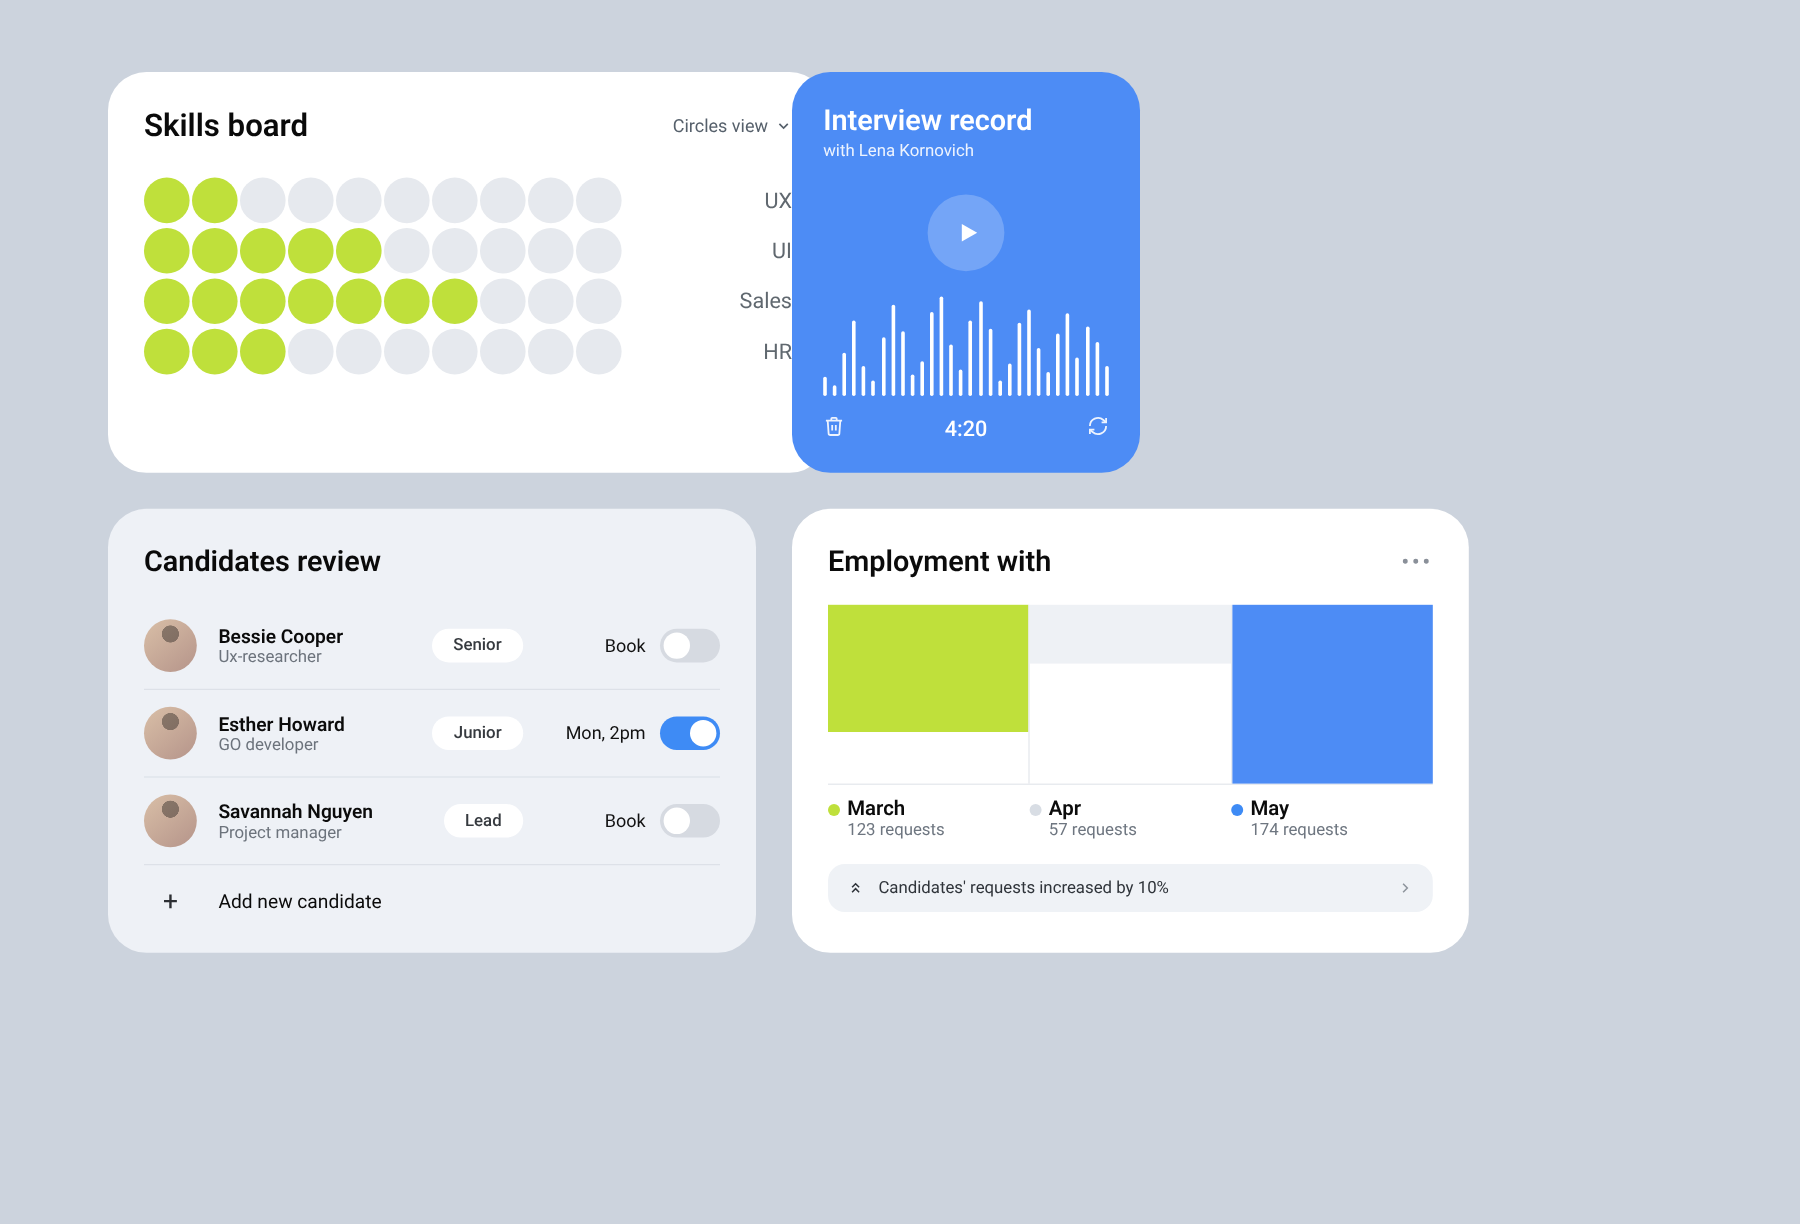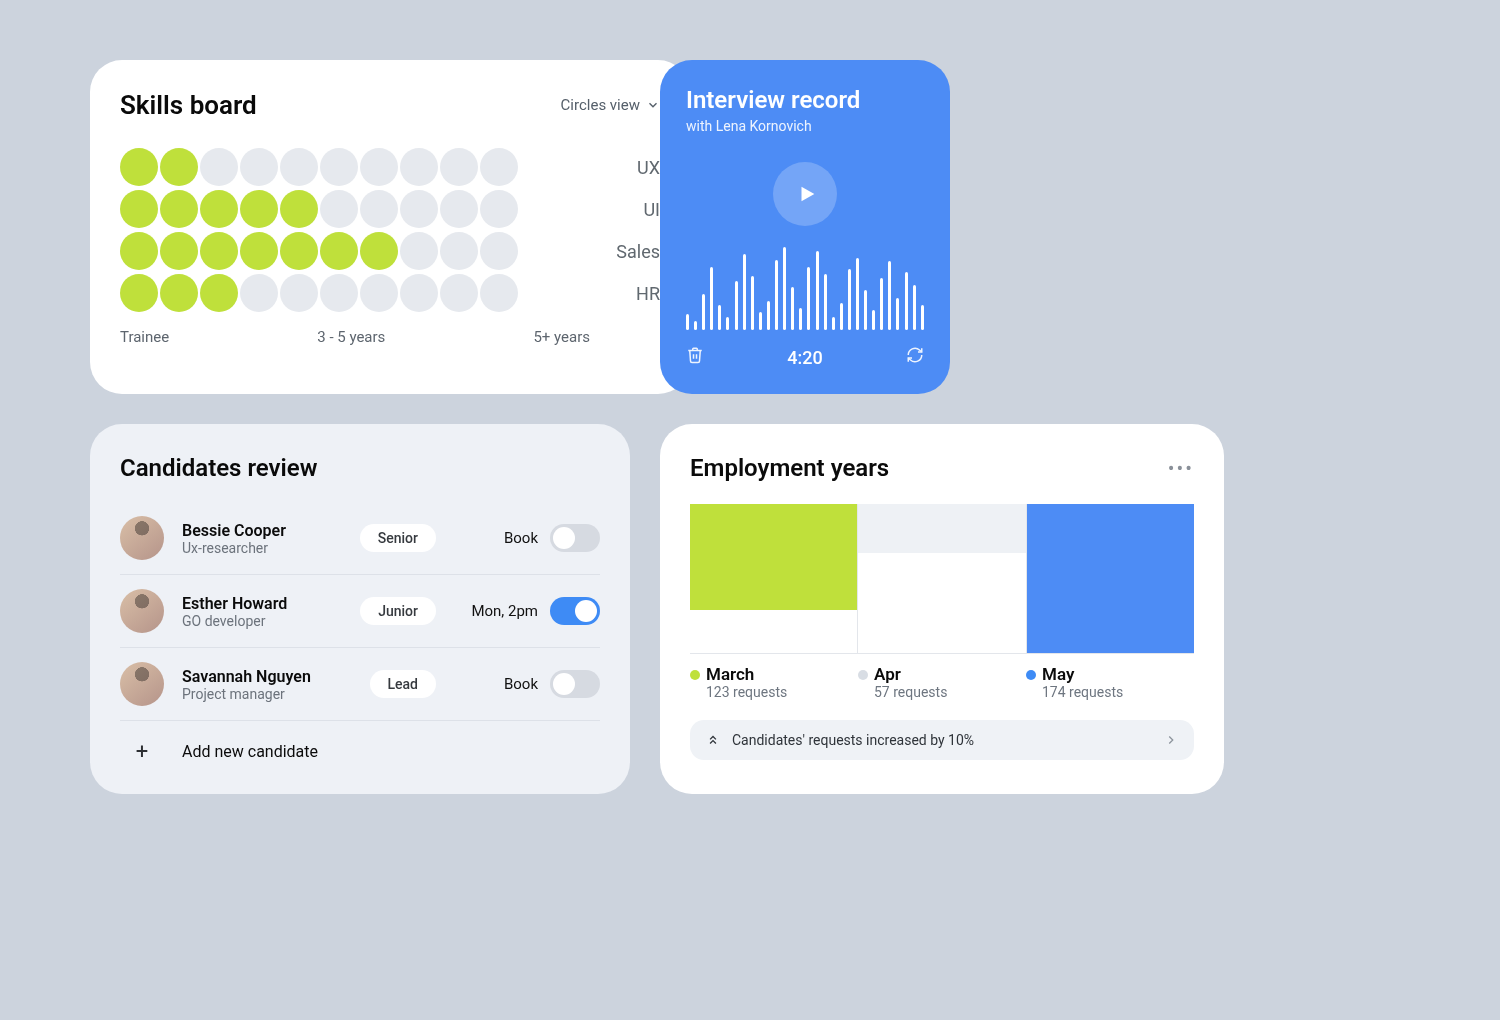--- a/index.html
+++ b/index.html
@@ -338,25 +338,20 @@
             <div class="dot"></div>
             <div class="dot"></div>
             <div class="dot"></div>
             <div class="dot"></div>
             <div class="dot"></div>
             <div class="dot"></div>
           </div>
           <div class="skill-label">HR</div>
         </div>
       </div>
-    <div class="skills-xaxis">
-      <span>Trainee</span>
-      <span>3 - 5 years</span>
-      <span>5+ years</span>
-    </div>
   </div>
 
   <div class="card interview-card">
     <div class="interview-title">Interview record</div>
     <div class="interview-sub">with Lena Kornovich</div>
     <div class="play-wrap">
       <div class="play-btn">
         <svg width="22" height="22" viewBox="0 0 24 24" fill="#fff">
             <polygon points="6 4 20 12 6 20"></polygon>
           </svg>
@@ -463,21 +458,21 @@
         </div>
       </div>
     <div class="add-row">
       <div class="plus">+</div>
       <div>Add new candidate</div>
     </div>
   </div>
 
   <div class="card emp-card">
     <div class="emp-head">
-      <div class="emp-title">Employment years</div>
+      <div class="emp-title">Employment with</div>
       <div class="dots-icon">•••</div>
     </div>
     <div class="emp-bars" id="emp-bars">
         <div class="emp-col">
           <div class="emp-block" style="background: rgb(191, 224, 59); height: 71%;"></div>
         </div>
         <div class="emp-col">
           <div class="emp-block" style="background: rgb(238, 241, 245); height: 33%;"></div>
         </div>
         <div class="emp-col">

